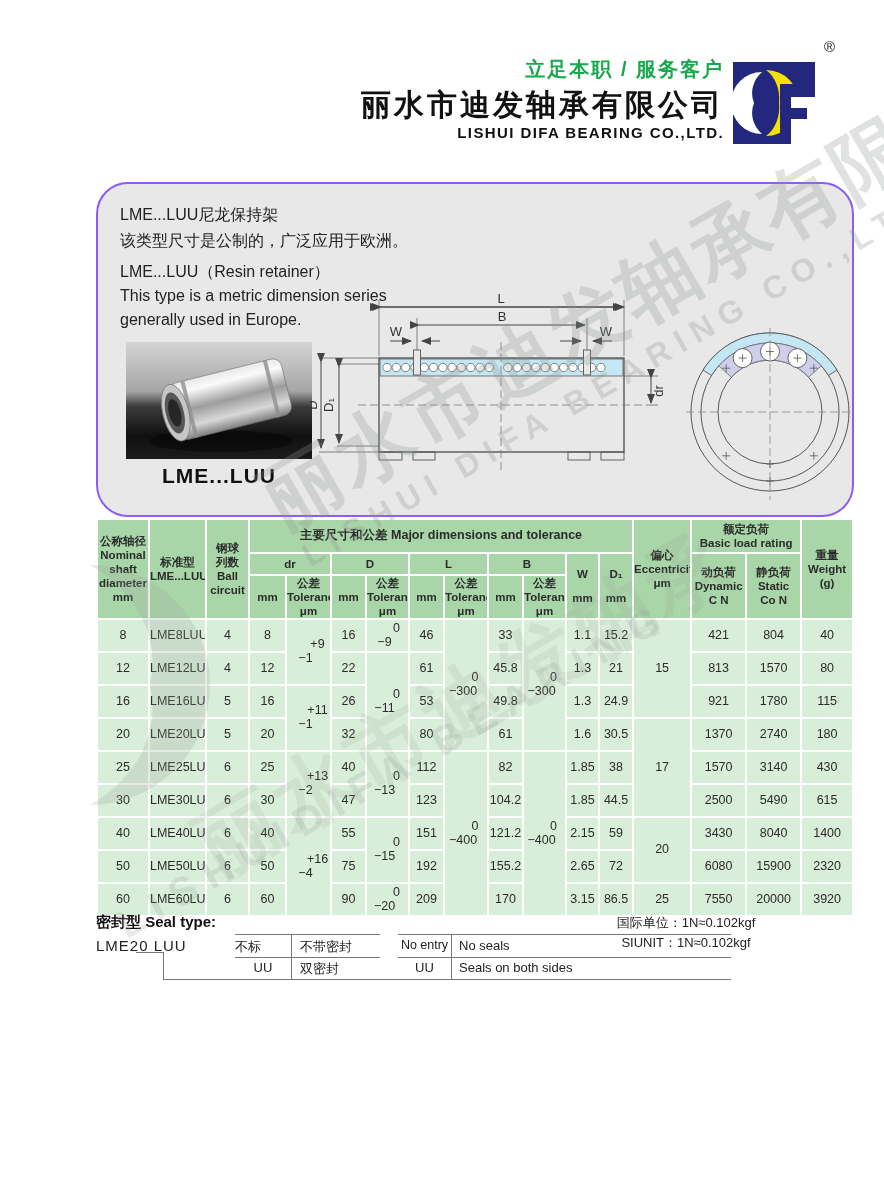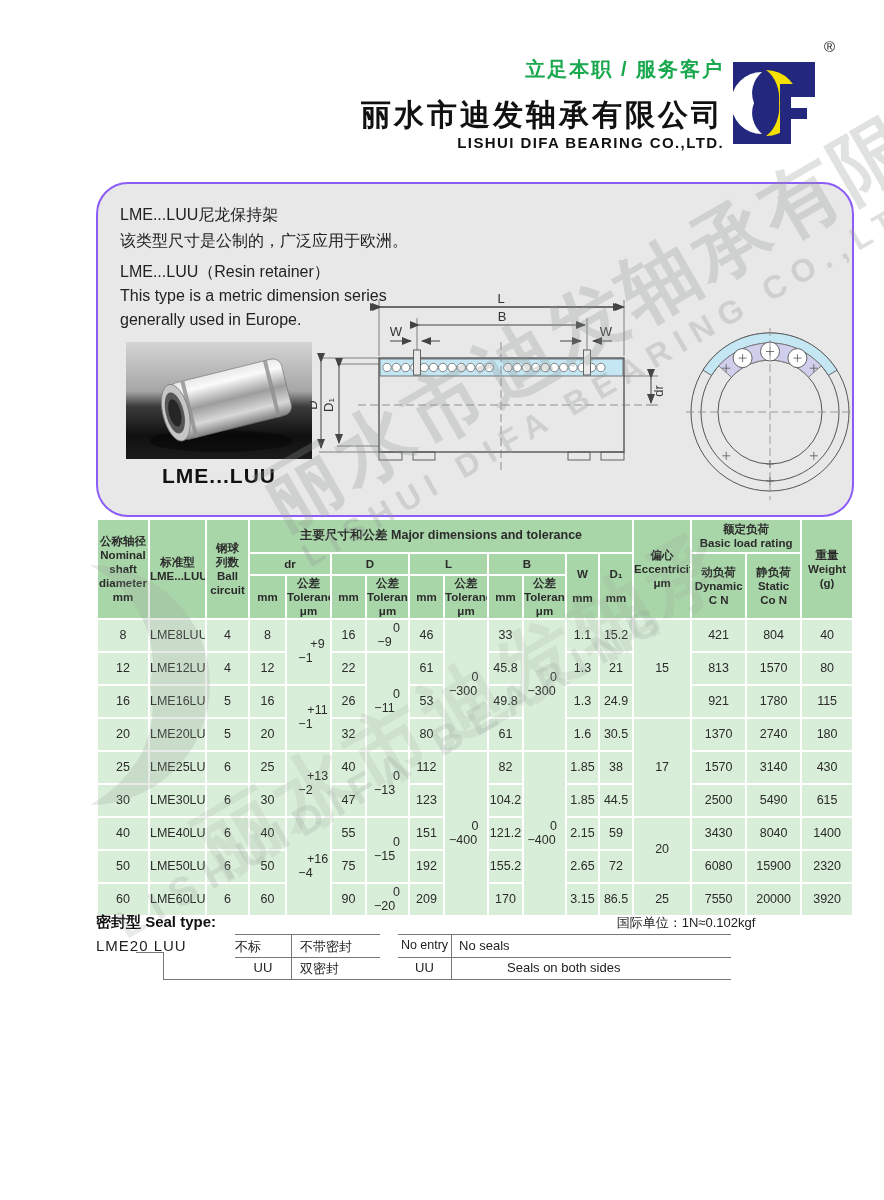--- a/index.html
+++ b/index.html
@@ -2,21 +2,21 @@
 <html><head>
 <meta charset="utf-8">
 <style>
   html,body { margin:0; padding:0; background:#fff; }
   .page {
     position:relative; width:884px; height:1200px; background:#ffffff;
     font-family:"Liberation Sans","DejaVu Sans",sans-serif; overflow:hidden;
   }
   
   .header-text { position:absolute; left:280px; top:56px; width:444px; text-align:right; }
-  .slogan { font-size:20px; font-weight:bold; color:#19a84e; letter-spacing:2px; margin-bottom:16px; }
+  .slogan { font-size:20px; font-weight:bold; color:#19a84e; letter-spacing:2px; margin-bottom:6px; }
   .company-cn { font-size:30px; font-weight:bold; color:#111; letter-spacing:3px; line-height:1.05; }
   .company-en { font-size:15px; font-weight:bold; color:#111; letter-spacing:1.4px; margin-top:3px; }
   .logo { position:absolute; left:732px; top:56px; }
   .registered { position:absolute; left:824px; top:38px; font-size:15px; color:#222; }
   
   .panel {
     position:absolute; left:96px; top:182px; width:754px; height:331px;
     background:#e8e8e8; border:2px solid #8b5cf6; border-radius:32px;
   }
   .intro-cn { position:absolute; left:22px; top:18px; font-size:16px; color:#222; line-height:1.6; }
@@ -494,19 +494,20 @@
   <div class="hline" style="left:398px;top:957px;width:333px;height:1px;"></div>
   <div class="vline" style="left:451px;top:934px;width:1px;height:45px;"></div>
 
   <div class="seal-cell" style="left:235px;top:938px;width:56px;text-align:left;">不标</div>
   <div class="seal-cell" style="left:300px;top:938px;">不带密封</div>
   <div class="seal-cell" style="left:235px;top:960px;width:56px;text-align:center;">UU</div>
   <div class="seal-cell" style="left:300px;top:960px;">双密封</div>
   <div class="seal-cell" style="left:398px;top:938px;width:53px;text-align:center;font-size:12.5px;">No entry</div>
   <div class="seal-cell" style="left:459px;top:938px;">No seals</div>
   <div class="seal-cell" style="left:398px;top:960px;width:53px;text-align:center;">UU</div>
-  <div class="seal-cell" style="left:459px;top:960px;margin-left:48px;">Seals on both sides</div>
+  <div class="seal-cell" style="left:459px;top:960px;">Seals on both sides</div>
 
   <div class="units">
     <div>国际单位：1N≈0.102kgf</div>
+    <div>SIUNIT：1N≈0.102kgf</div>
   </div>
 
 </div>
 
 </body></html>

